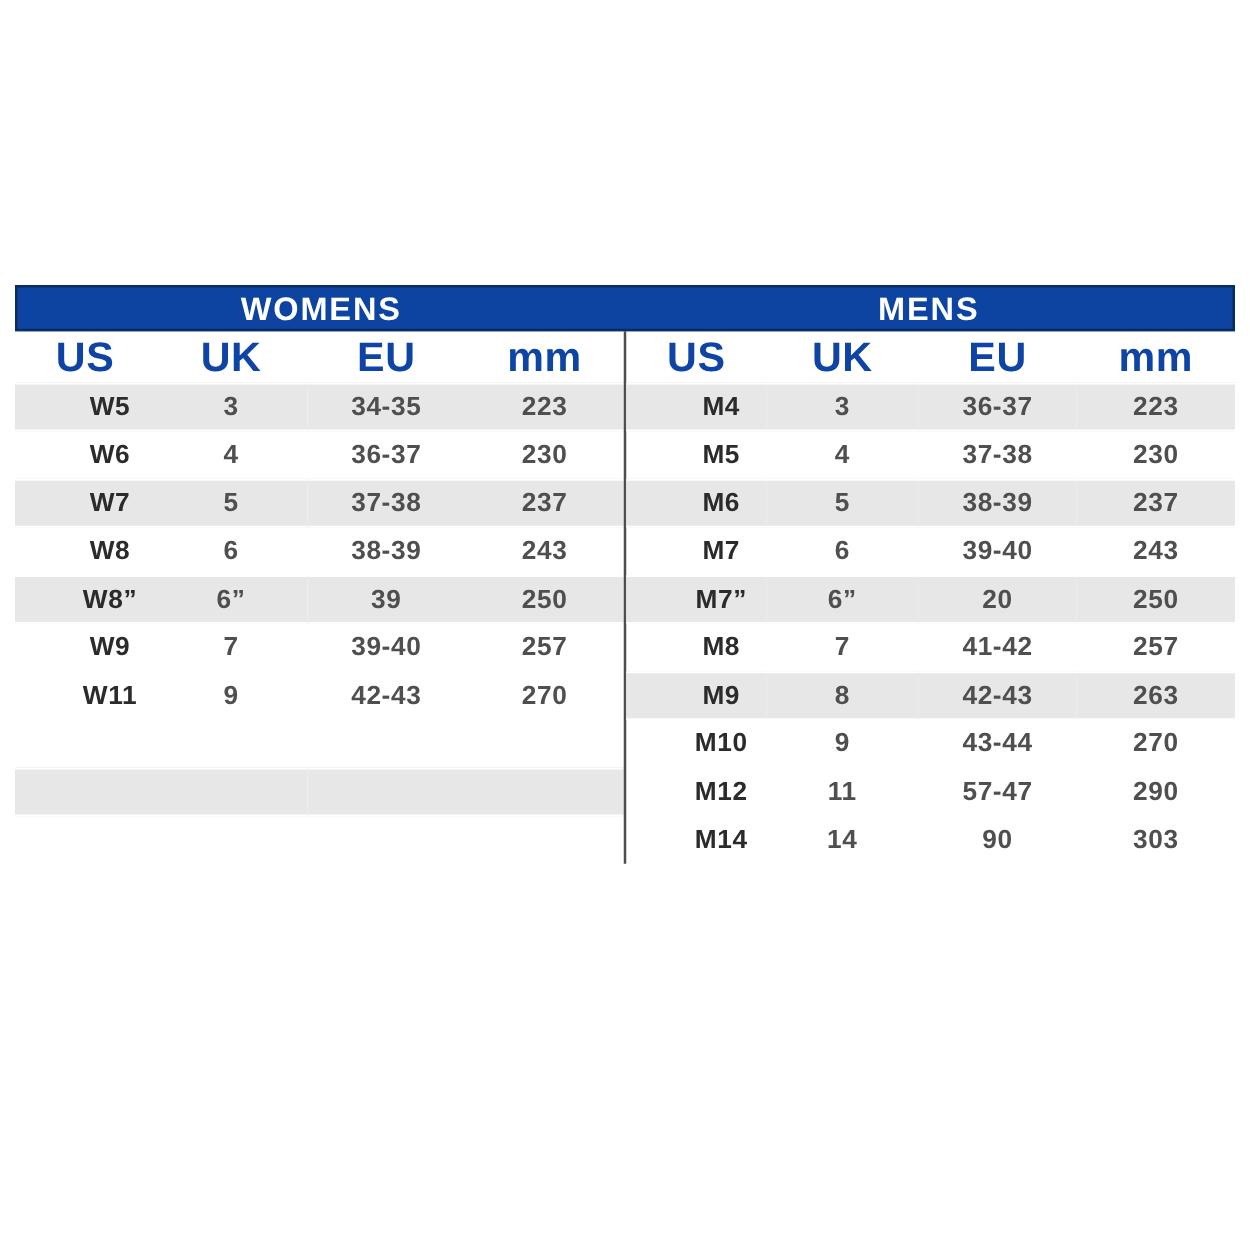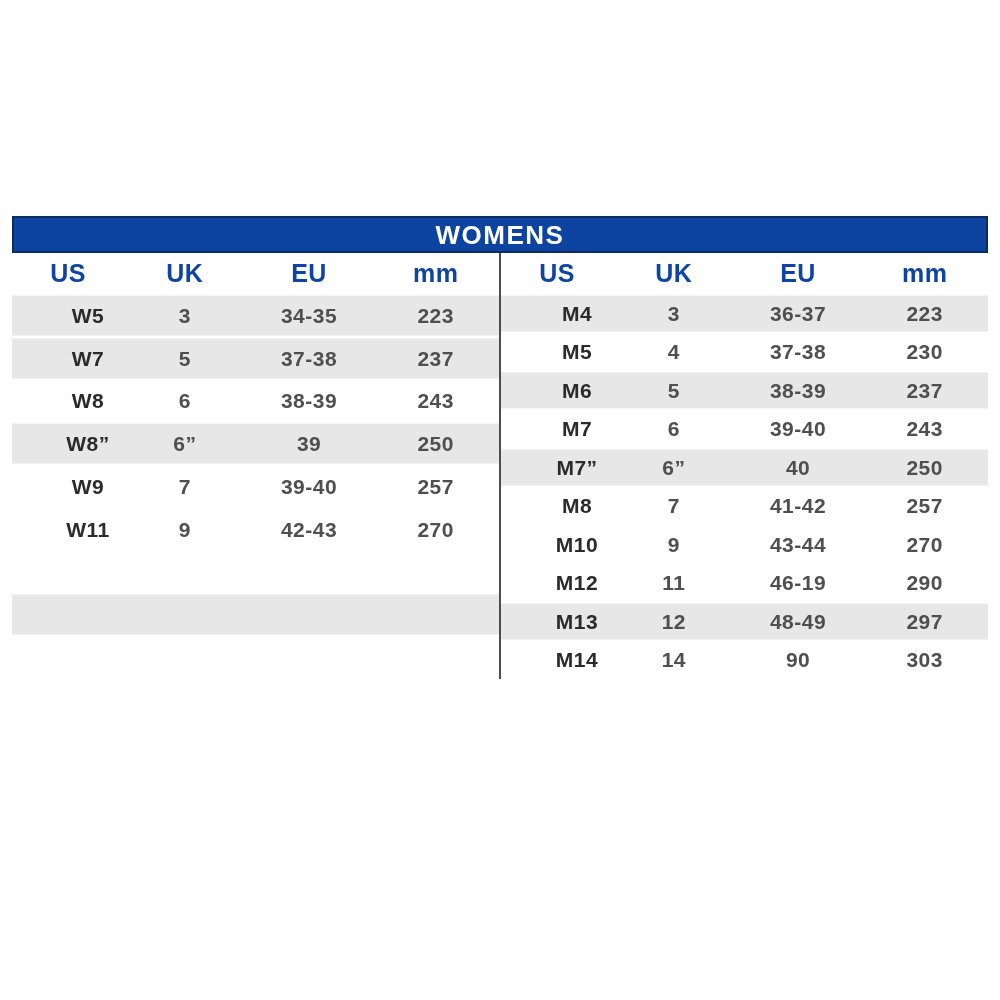--- a/index.html
+++ b/index.html
@@ -5,21 +5,21 @@
   * { margin:0; padding:0; }
   html,body { background:#ffffff; }
   .canvas {
     position:relative;
     width:1000px; height:1000px;
     background:#ffffff;
     font-family:"Liberation Sans","DejaVu Sans",sans-serif;
     overflow:hidden;
   }
   .chart {
-    position:absolute; left:12px; top:216px; width:976px;
+    position:absolute; left:12px; top:228px; width:976px;
   }
   .titlebar {
     height:37px;
     background:var(--c-bar,#0d43a1);
     border:2px solid var(--c-bar-border,#0a2c60);
     box-sizing:border-box;
     display:flex;
   }
   .title-half {
     flex:1 1 50%;
@@ -30,21 +30,21 @@
   }
   .tables { display:flex; align-items:stretch; }
   .half-table {
     width:487px;
     border-collapse:collapse;
     table-layout:fixed;
   }
   .half-table th {
     height:41px;
     color:var(--c-colhead,#0e44a6);
-    font-size:25px; font-weight:bold; letter-spacing:0.5px;
+    font-size:33px; font-weight:bold; letter-spacing:0.5px;
     text-align:center; vertical-align:middle; line-height:1;
   }
   .half-table td {
     height:38.5px; box-sizing:border-box;
     font-size:21px; font-weight:bold;
     color:var(--c-val,#4f4f4f);
     text-align:center; vertical-align:middle; line-height:1;
     letter-spacing:0.5px;
   }
   .half-table td.col-us { color:var(--c-size,#2b2b2b);padding-left:40px; }
@@ -58,20 +58,21 @@
   }
 </style>
 </head>
 <body>
 
 <div class="canvas">
   <div class="chart">
 
     <div class="titlebar">
       <div class="title-half">WOMENS</div>
+      <div class="title-half">MENS</div>
     </div>
 
     <div class="tables">
       <table class="half-table" id="womens-table">
           <colgroup>
             <col style="width: 23%;">
             <col style="width: 25%;">
             <col style="width: 26%;">
             <col style="width: 26%;">
           </colgroup>
@@ -82,20 +83,26 @@
               <th>EU</th>
               <th>mm</th>
             </tr>
           </thead>
           <tbody>
             <tr class="striped">
               <td class="col-us">W5</td>
               <td class="col-uk">3</td>
               <td class="col-eu">34-35</td>
               <td class="col-mm">223</td>
+            </tr>
+            <tr>
+              <td class="col-us">W6</td>
+              <td class="col-uk">4</td>
+              <td class="col-eu">36-37</td>
+              <td class="col-mm">230</td>
             </tr>
             <tr class="striped">
               <td class="col-us">W7</td>
               <td class="col-uk">5</td>
               <td class="col-eu">37-38</td>
               <td class="col-mm">237</td>
             </tr>
             <tr>
               <td class="col-us">W8</td>
               <td class="col-uk">6</td>
@@ -177,46 +184,46 @@
             </tr>
             <tr>
               <td class="col-us">M7</td>
               <td class="col-uk">6</td>
               <td class="col-eu">39-40</td>
               <td class="col-mm">243</td>
             </tr>
             <tr class="striped">
               <td class="col-us">M7”</td>
               <td class="col-uk">6”</td>
-              <td class="col-eu">40</td>
+              <td class="col-eu">20</td>
               <td class="col-mm">250</td>
             </tr>
             <tr>
               <td class="col-us">M8</td>
               <td class="col-uk">7</td>
               <td class="col-eu">41-42</td>
               <td class="col-mm">257</td>
             </tr>
+            <tr class="striped">
+              <td class="col-us">M9</td>
+              <td class="col-uk">8</td>
+              <td class="col-eu">42-43</td>
+              <td class="col-mm">263</td>
+            </tr>
             <tr>
               <td class="col-us">M10</td>
               <td class="col-uk">9</td>
               <td class="col-eu">43-44</td>
               <td class="col-mm">270</td>
             </tr>
             <tr>
               <td class="col-us">M12</td>
               <td class="col-uk">11</td>
-              <td class="col-eu">46-19</td>
+              <td class="col-eu">57-47</td>
               <td class="col-mm">290</td>
-            </tr>
-            <tr class="striped">
-              <td class="col-us">M13</td>
-              <td class="col-uk">12</td>
-              <td class="col-eu">48-49</td>
-              <td class="col-mm">297</td>
             </tr>
             <tr>
               <td class="col-us">M14</td>
               <td class="col-uk">14</td>
               <td class="col-eu">90</td>
               <td class="col-mm">303</td>
             </tr>
           </tbody>
         </table>
     </div>

